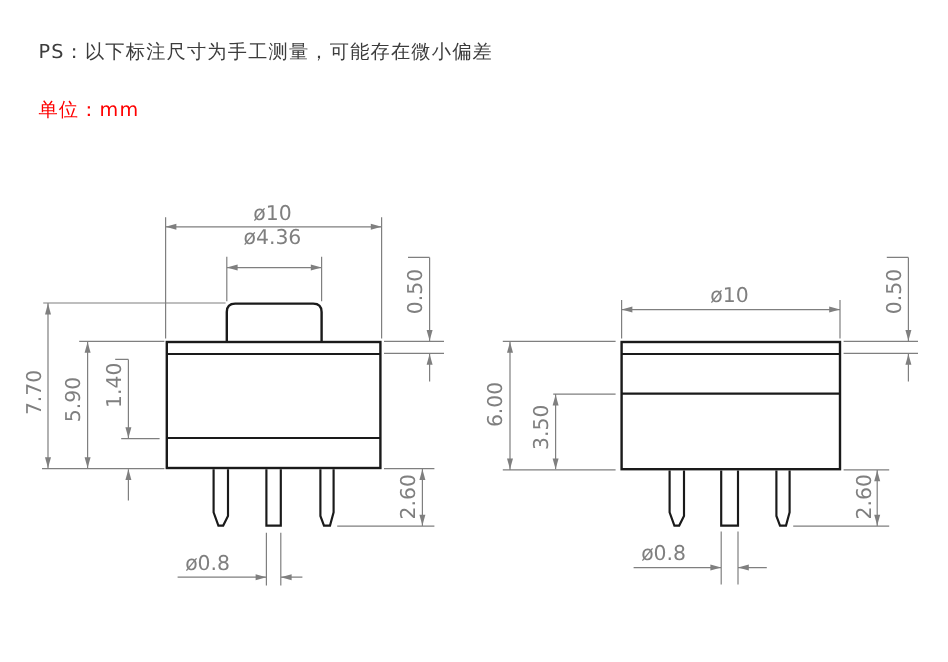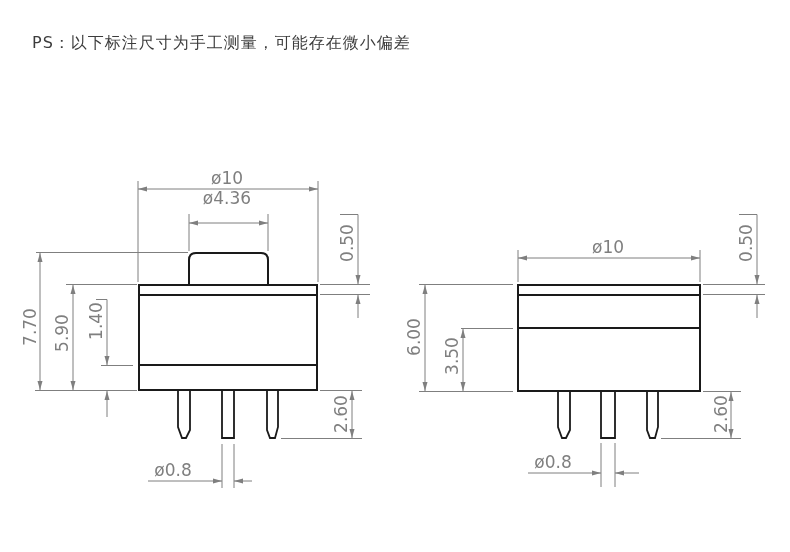--- a/index.html
+++ b/index.html
@@ -144,20 +144,21 @@
 
       <g>
         <path class="dim" d="M601,443 V487 M615,443 V487 M528,473 H601 M615,473 H639"></path>
         <polygon class="arr" points="601,473 592,470.5 592,475.5"></polygon>
         <polygon class="arr" points="615,473 624,470.5 624,475.5"></polygon>
       </g>
     </g>
   </svg>
 
   <div class="note">PS：以下标注尺寸为手工测量，可能存在微小偏差</div>
+  <div class="unit">单位：mm</div>
 
   <div class="hlabel" style="left:227px;top:187px">ø10</div>
   <div class="hlabel" style="left:227px;top:207px">ø4.36</div>
   <div class="vlabel" style="left:347px;top:243px">0.50</div>
   <div class="vlabel" style="left:30px;top:327px">7.70</div>
   <div class="vlabel" style="left:62px;top:333px">5.90</div>
   <div class="vlabel" style="left:96px;top:321px">1.40</div>
   <div class="vlabel" style="left:341px;top:414px">2.60</div>
   <div class="hlabel" style="left:173px;top:479px">ø0.8</div>
 

